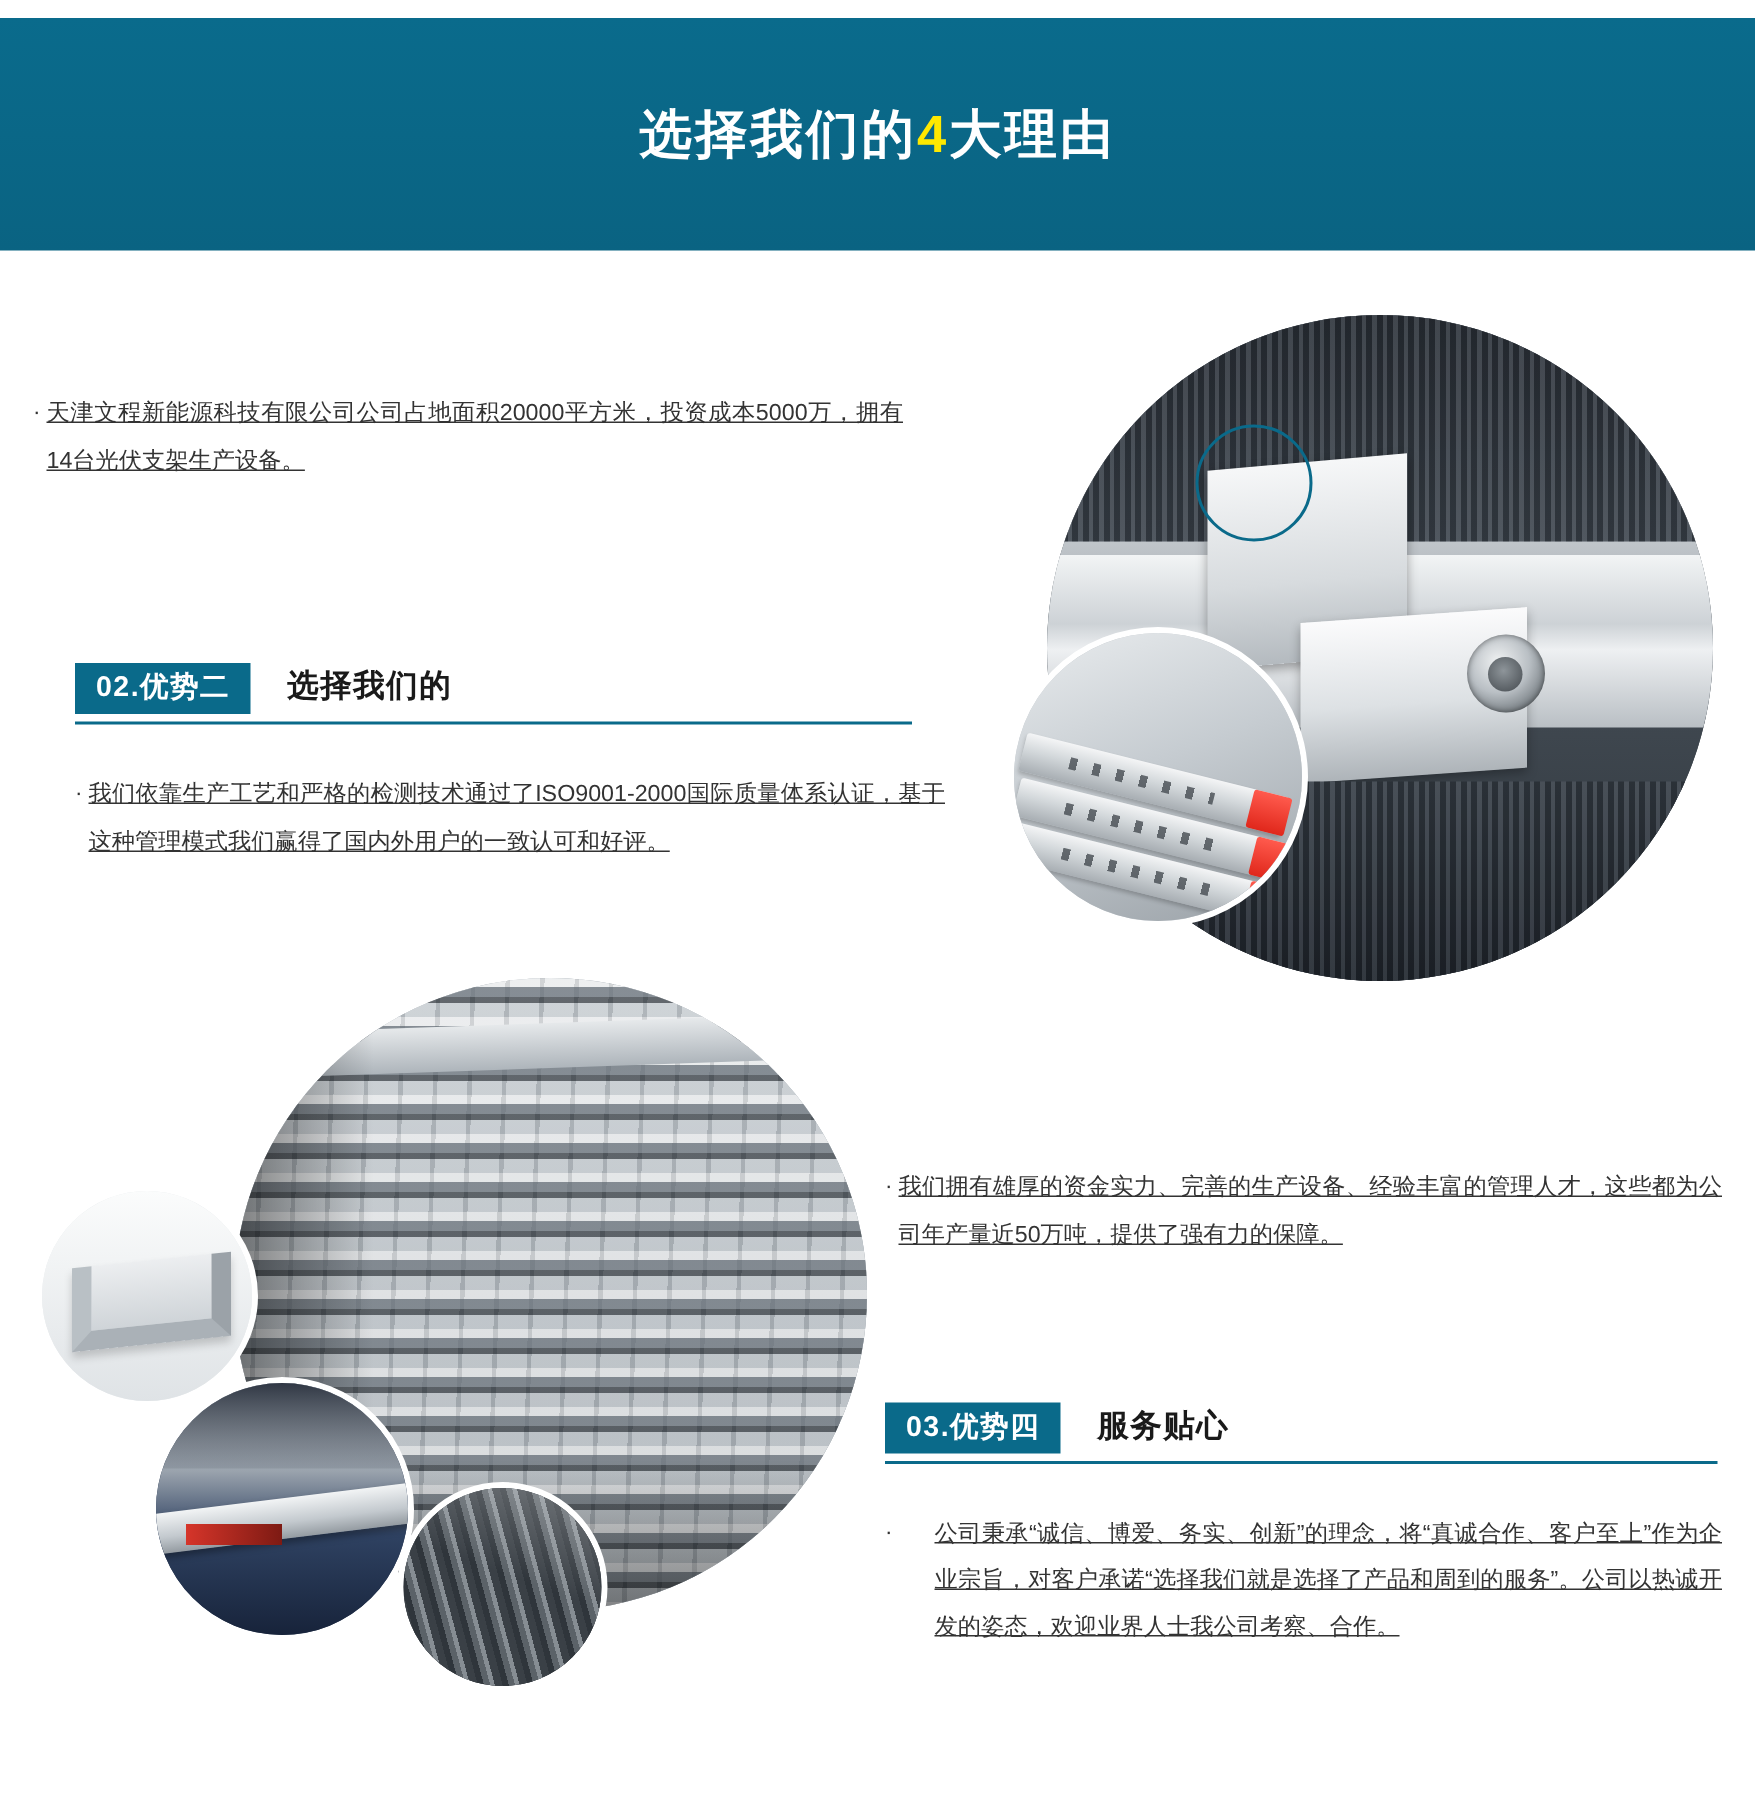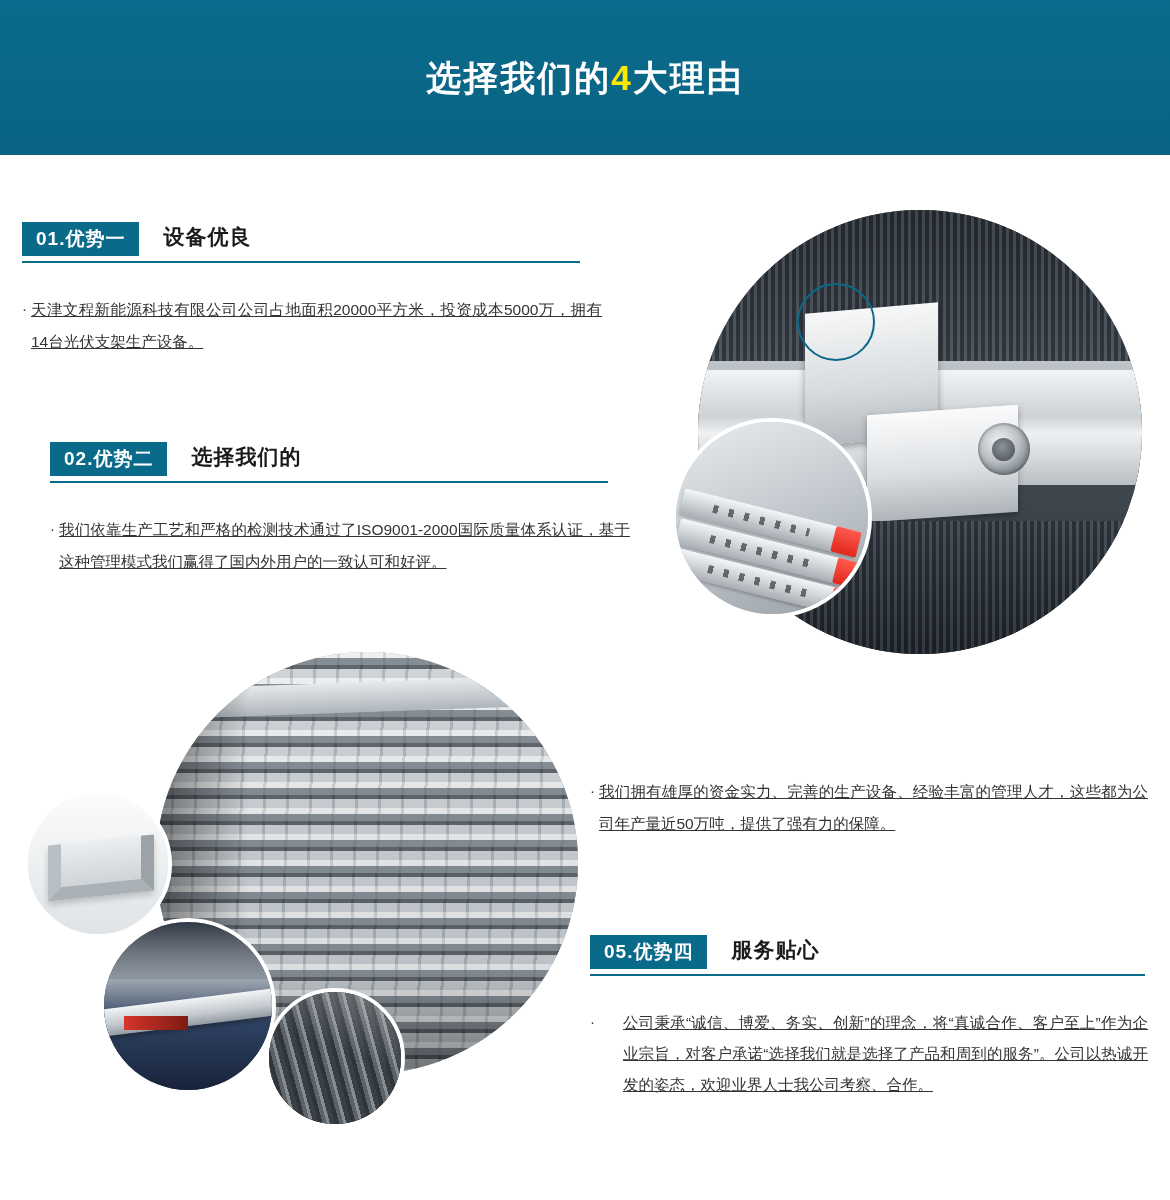--- a/index.html
+++ b/index.html
@@ -14,21 +14,21 @@
   .page {
     position: relative;
     width: 1170px;
     height: 1200px;
     background: #ffffff;
   }
 
   
   .header {
     position: absolute;
-    left: 0; top: 0;
+    left: 0; top: 12px;
     width: 1170px;
     height: 155px;
     background: #0a6a8a;
     background: linear-gradient(180deg, #0a6b8c 0%, #0a6382 100%);
     display: flex;
     flex-direction: column;
     align-items: center;
     justify-content: center;
   }
   .header-cn {
@@ -309,25 +309,20 @@
 </head>
 <body>
 
 <div class="page">
 
   <div class="header">
     <div class="header-cn"><span>选择我们的</span><span class="hl">4</span><span>大理由</span></div>
   </div>
 
   <div class="feature" id="feature-1">
-    <div class="feature-head">
-      <div class="tag">01.优势一</div>
-      <div class="head-title">设备优良</div>
-      <div class="head-rule"></div>
-    </div>
     <div class="feature-body">
       <span class="bullet">·</span>
       <span class="feature-text">天津文程新能源科技有限公司公司占地面积20000平方米，投资成本5000万，拥有14台光伏支架生产设备。</span>
     </div>
   </div>
 
   <div class="feature" id="feature-2">
     <div class="feature-head">
       <div class="tag">02.优势二</div>
       <div class="head-title">选择我们的</div>
@@ -341,21 +336,21 @@
 
   <div class="feature" id="feature-3">
     <div class="feature-body">
       <span class="bullet">·</span>
       <span class="feature-text">我们拥有雄厚的资金实力、完善的生产设备、经验丰富的管理人才，这些都为公司年产量近50万吨，提供了强有力的保障。</span>
     </div>
   </div>
 
   <div class="feature" id="feature-4">
     <div class="feature-head">
-      <div class="tag">05.优势四</div>
+      <div class="tag">03.优势四</div>
       <div class="head-title">服务贴心</div>
       <div class="head-rule"></div>
     </div>
     <div class="feature-body">
       <span class="bullet">·</span>
       <span class="feature-text">公司秉承“诚信、博爱、务实、创新”的理念，将“真诚合作、客户至上”作为企业宗旨，对客户承诺“选择我们就是选择了产品和周到的服务”。公司以热诚开发的姿态，欢迎业界人士我公司考察、合作。</span>
     </div>
   </div>
 
   <div class="photo" id="photo-bracket-clamp">

